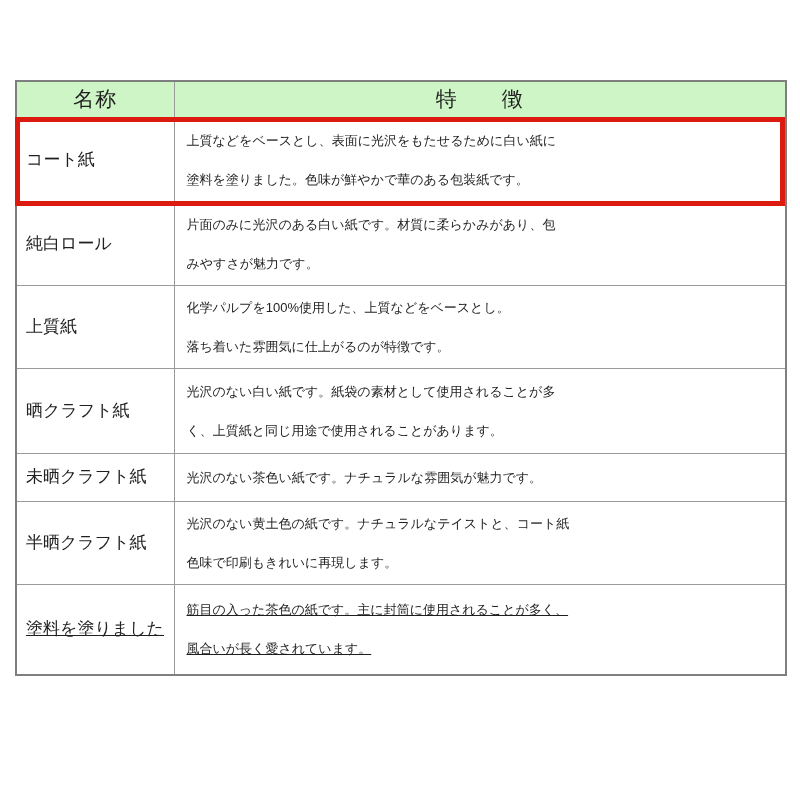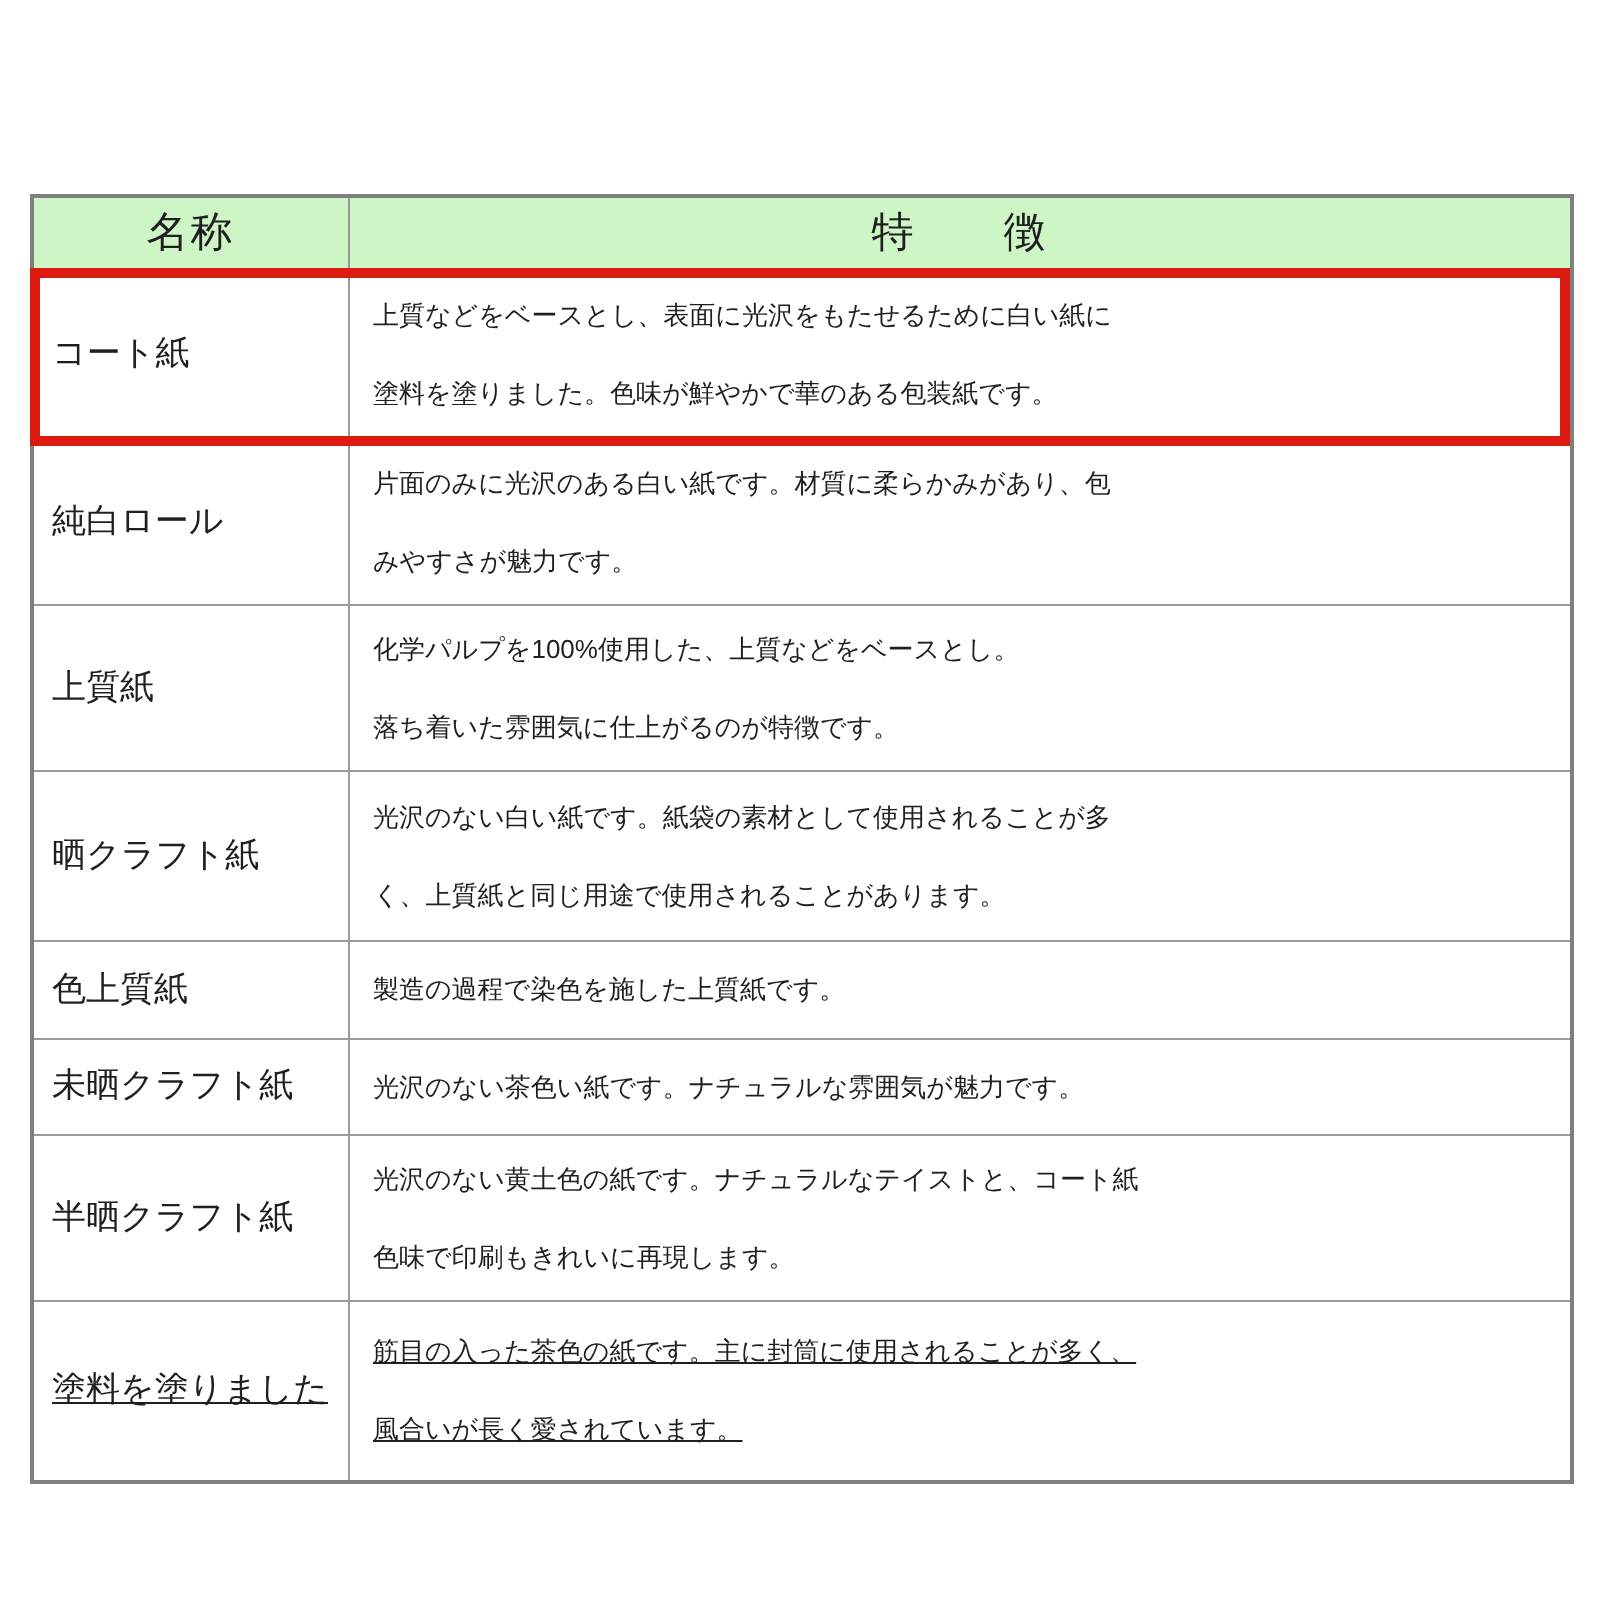--- a/index.html
+++ b/index.html
@@ -13,21 +13,21 @@
   html,body{margin:0;padding:0;}
   body{
     width:800px;height:800px;
     background:var(--page-bg);
     font-family:"Liberation Sans","DejaVu Sans",sans-serif;
     color:var(--text-color);
     overflow:hidden;
   }
   .table-wrap{
     position:absolute;
-    left:15px;top:97px;
+    left:15px;top:80px;
     width:770px;height:645px;
   }
   table.paper-table{
     border-collapse:collapse;
     table-layout:fixed;
     width:770px;
     border:2px solid var(--outer-border);
   }
   .paper-table th,.paper-table td{
     border:1px solid var(--inner-border);
@@ -103,24 +103,20 @@
       <tr class="r3">
         <td class="name-cell">上質紙</td>
         <td class="feature-cell">化学パルプを100%使用した、上質などをベースとし。
 落ち着いた雰囲気に仕上がるのが特徴です。</td>
       </tr>
       <tr class="r4">
         <td class="name-cell">晒クラフト紙</td>
         <td class="feature-cell">光沢のない白い紙です。紙袋の素材として使用されることが多
 く、上質紙と同じ用途で使用されることがあります。</td>
       </tr>
-      <tr class="r5">
-        <td class="name-cell">色上質紙</td>
-        <td class="feature-cell">製造の過程で染色を施した上質紙です。</td>
-      </tr>
       <tr class="r6">
         <td class="name-cell">未晒クラフト紙</td>
         <td class="feature-cell">光沢のない茶色い紙です。ナチュラルな雰囲気が魅力です。</td>
       </tr>
       <tr class="r7">
         <td class="name-cell">半晒クラフト紙</td>
         <td class="feature-cell">光沢のない黄土色の紙です。ナチュラルなテイストと、コート紙
 色味で印刷もきれいに再現します。</td>
       </tr>
       <tr class="r8">

